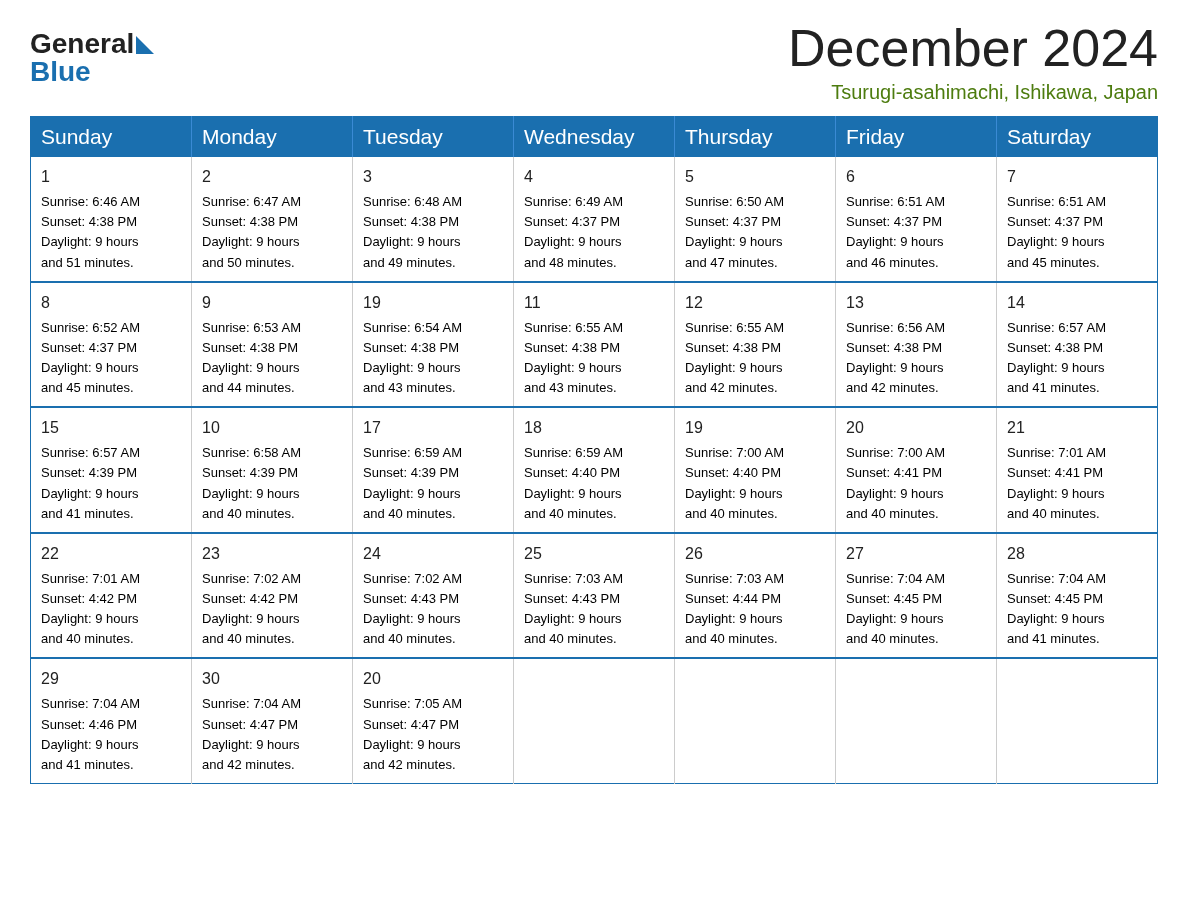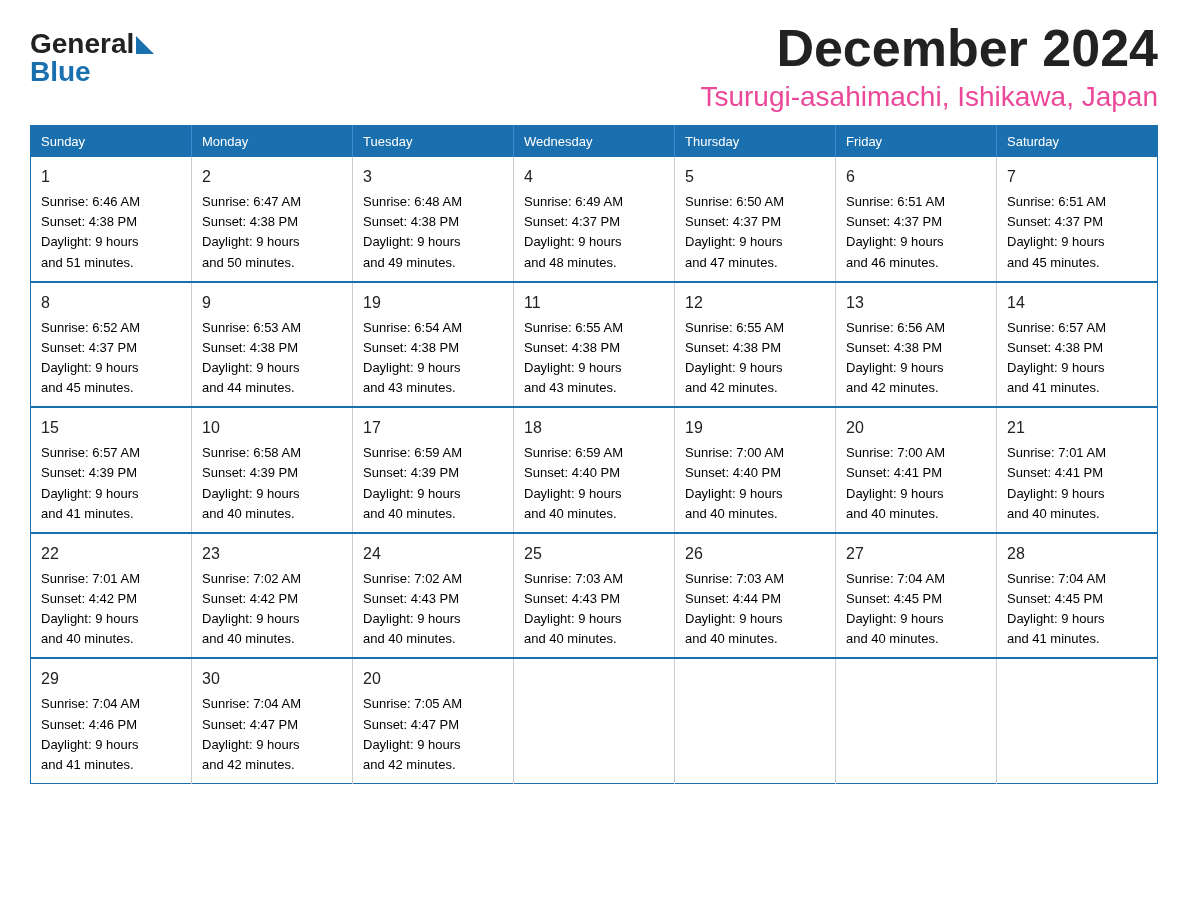--- a/index.html
+++ b/index.html
@@ -39,39 +39,39 @@
       margin-left: 2px;
       vertical-align: middle;
       position: relative;
       top: -4px;
     }
     .title-block {
       text-align: right;
     }
     .calendar-title {
       font-size: 52px;
-      font-weight: bold;
+      font-weight: normal;
       color: #222;
       line-height: 1.1;
     }
     .calendar-subtitle {
-      font-size: 28px;
-      color: #ec4899;
+      font-size: 20px;
+      color: #4d7c0f;
       margin-top: 4px;
     }
     .calendar-table {
       width: 100%;
       border-collapse: collapse;
       margin-top: 12px;
       border: 1.5px solid #1a6faf;
     }
     .calendar-table th {
       background-color: #1a6faf;
       color: #fff;
-      font-size: 13px;
+      font-size: 21px;
       font-weight: normal;
       padding: 8px 10px;
       text-align: left;
       border-right: 1px solid #3a8ad4;
     }
     .calendar-table th:last-child {
       border-right: none;
     }
     .calendar-table td {
       vertical-align: top;

